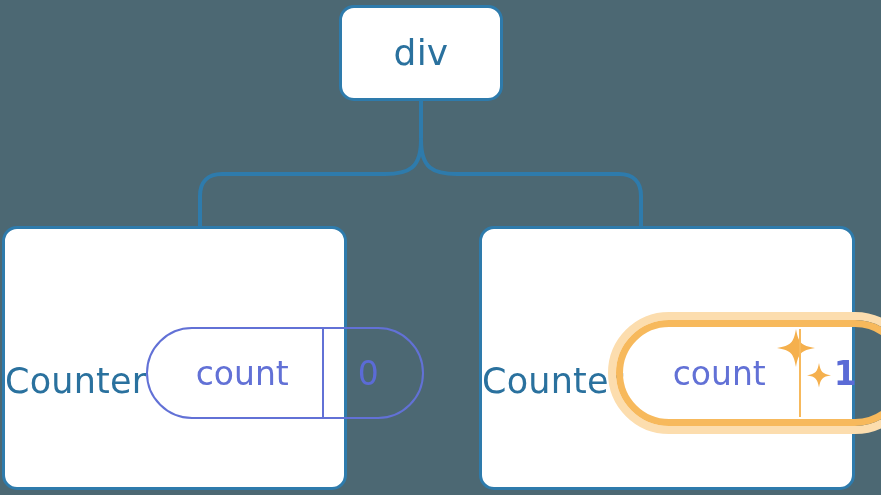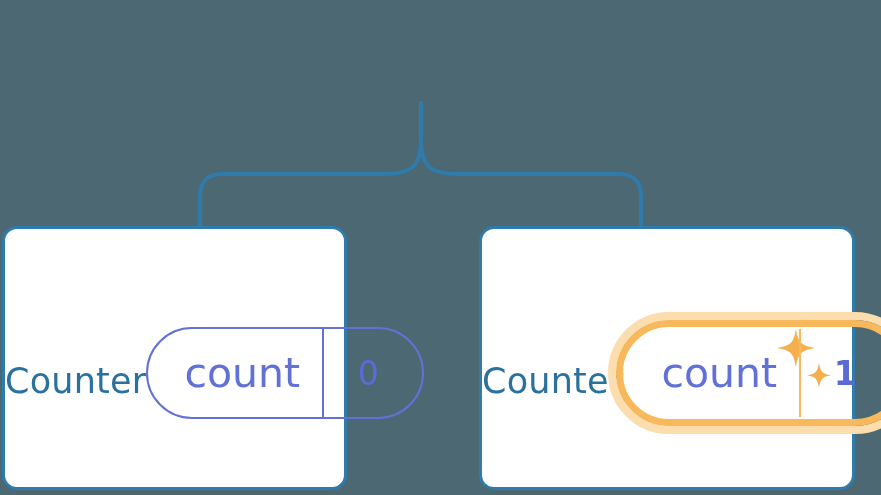--- a/index.html
+++ b/index.html
@@ -103,21 +103,21 @@
     z-index: 2;
   }
   .pill-key {
     display: flex;
     align-items: center;
     justify-content: center;
     width: 176px;
     border-right: 2px solid #6271D6;
     box-sizing: border-box;
     color: #6271D6;
-    font-size: 41px;
+    font-size: 33px;
     line-height: 1;
     padding-left: 14px;
   }
   .pill-value {
     display: flex;
     align-items: center;
     justify-content: center;
     width: 88px;
     color: #5B6BD6;
     font-size: 33px;
@@ -176,20 +176,23 @@
 
   <svg id="connectors" viewBox="0 0 881 495" width="881" height="495" aria-hidden="true">
 
     <path d="M421,101 L421,140" fill="none" stroke="#2E7BAC" stroke-width="4" stroke-linecap="butt"></path>
 
     <path d="M421,140 C421,168 409,174 385,174 L222,174 C208,174 200,182 200,196 L200,226" fill="none" stroke="#2E7BAC" stroke-width="4" stroke-linecap="round" stroke-linejoin="round"></path>
 
     <path d="M421,140 C421,168 433,174 457,174 L619,174 C633,174 641,182 641,196 L641,226" fill="none" stroke="#2E7BAC" stroke-width="4" stroke-linecap="round" stroke-linejoin="round"></path>
   </svg>
 
+  <div class="node" id="node-div">
+    <span class="div-label">div</span>
+  </div>
 
   <div class="node" id="node-counter-left">
     <div class="counter-inner">
       <span class="counter-title">Counter</span>
 
       <div class="pill-wrap">
         <div class="pill">
           <div class="pill-key">count</div>
           <div class="pill-value">0</div>
         </div>

